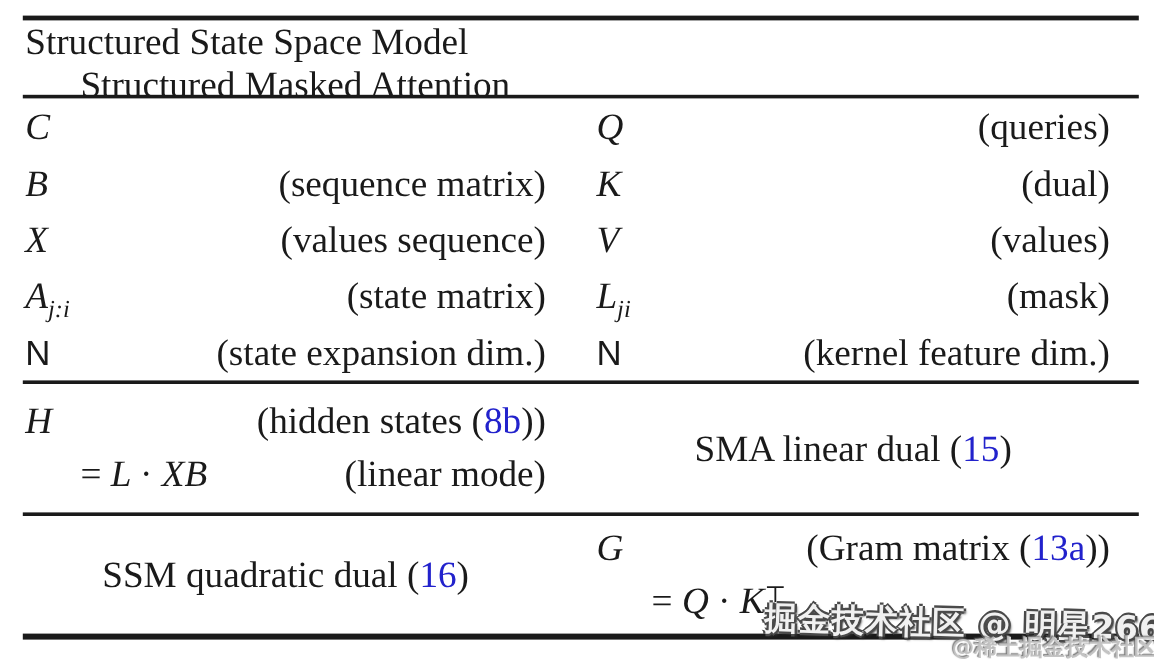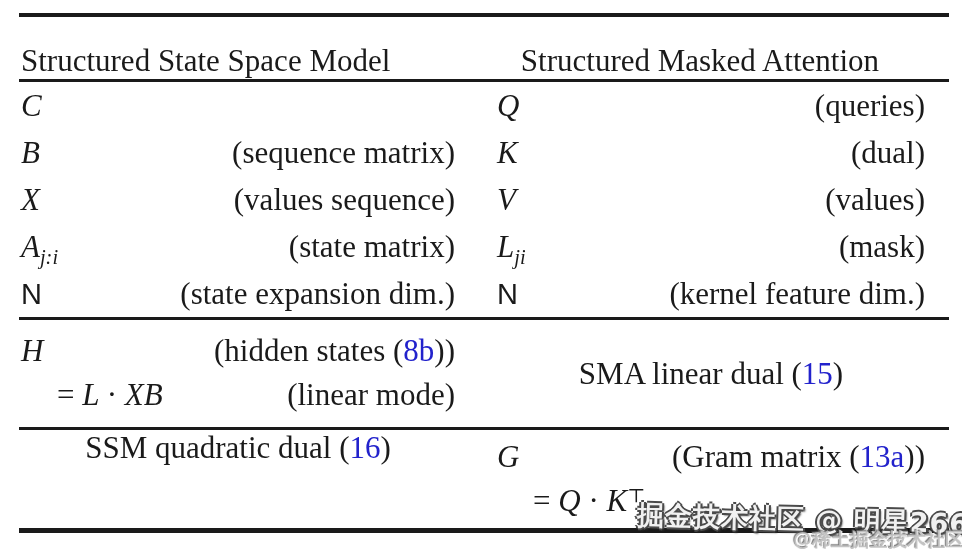--- a/index.html
+++ b/index.html
@@ -12,41 +12,41 @@
     overflow:hidden;
   }
   .paper-table{position:absolute;left:19px;top:13px;width:930px;}
   .rule{width:100%;background:#1a1a1a;}
   .rule-thick{height:4px;}
   .rule-thin{height:3px;}
   .rule-bottom{height:5px;}
   .col-l{width:478px;padding:0 42px 0 2px;box-sizing:border-box;}
   .col-r{width:452px;padding:0 24px 0 0;box-sizing:border-box;}
 
-  .header-row{display:flex;height:62px;align-items:flex-end;font-size:31px;}
+  .header-row{display:flex;height:62px;align-items:flex-start;font-size:31px;flex-direction:column;}
   .header-row .col-r{padding-left:0;margin-left:48px;}
 
   .vars-section{display:flex;}
   .vrow{display:flex;justify-content:space-between;align-items:baseline;height:47px;line-height:47px;font-size:31px;}
   .sym{font-style:italic;}
   .sym sub{font-size:0.66em;font-style:italic;line-height:0;}
   .sans{font-family:"Liberation Sans","DejaVu Sans",sans-serif;font-style:normal;font-size:29px;}
   .desc{text-align:right;}
   .ref{color:#2222cc;}
 
   .sec-mid{display:flex;}
   .sec-mid .col-l{padding-top:9px;padding-bottom:10px;}
   .sec-mid .col-r{min-height:107px;}
   .frow{display:flex;justify-content:space-between;align-items:baseline;height:44px;line-height:44px;font-size:31px;}
-  .formula{font-style:italic;margin-left:36px;white-space:nowrap;}
+  .formula{font-style:italic;margin-left:46px;white-space:nowrap;}
   .formula .up{font-style:normal;}
   .formula sup{font-size:0.62em;font-style:normal;line-height:0;vertical-align:9px;}
   .center-cell{display:flex;align-items:center;justify-content:center;height:100%;font-size:31px;text-align:center;}
 
-  .sec-bot{display:flex;align-items:flex-end;}
+  .sec-bot{display:flex;}
   .sec-bot .col-l{min-height:98px;}
   .sec-bot .col-r{padding-top:5px;padding-bottom:5px;}
 
   .watermark-1{
     position:absolute;left:637px;top:497px;
     font-family:"DejaVu Sans","Liberation Sans",sans-serif;
     font-size:27px;font-weight:bold;letter-spacing:1px;
     color:rgba(255,255,255,0.92);
     text-shadow:-2px 0 0 #4a4a4a,2px 0 0 #4a4a4a,0 -2px 0 #4a4a4a,0 2px 0 #4a4a4a,2px 2px 2px #333;
     transform:rotate(1.6deg);transform-origin:left center;

